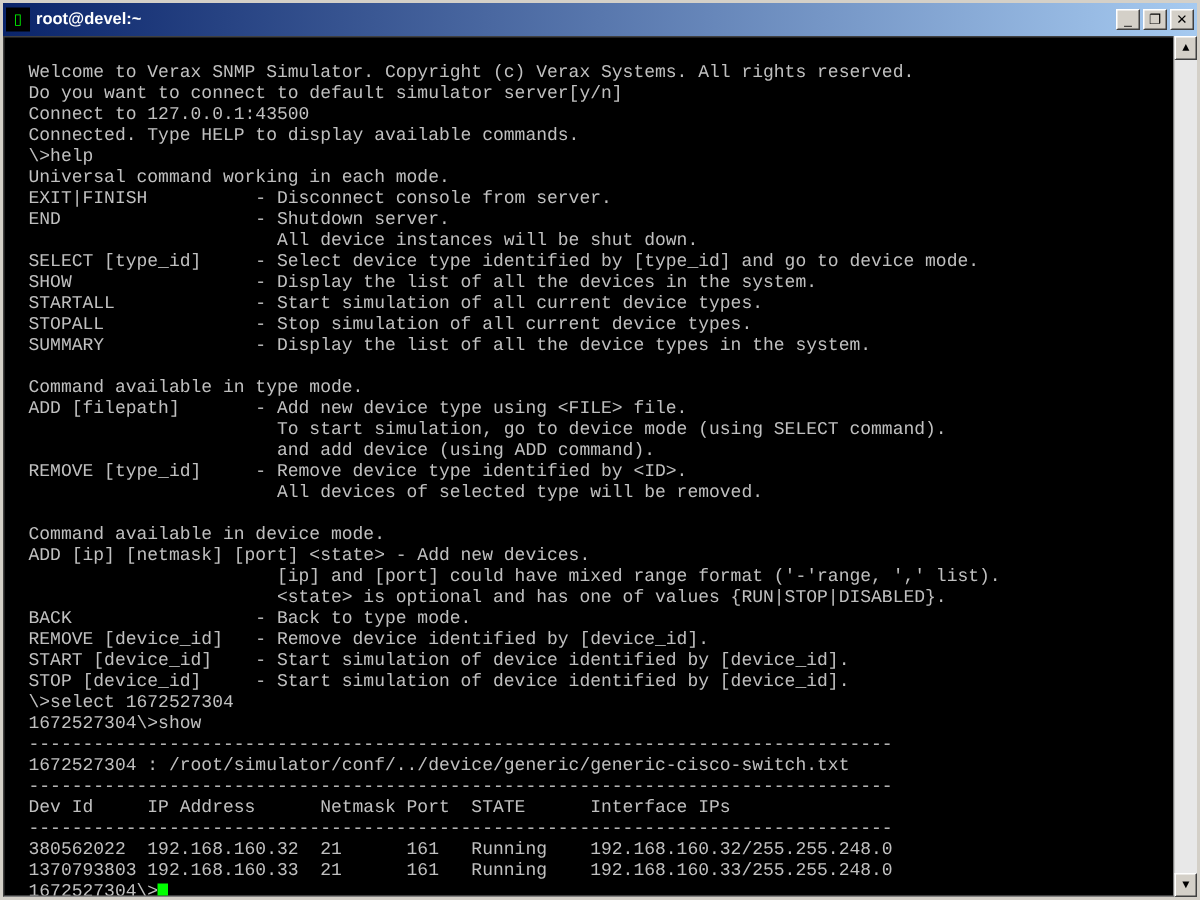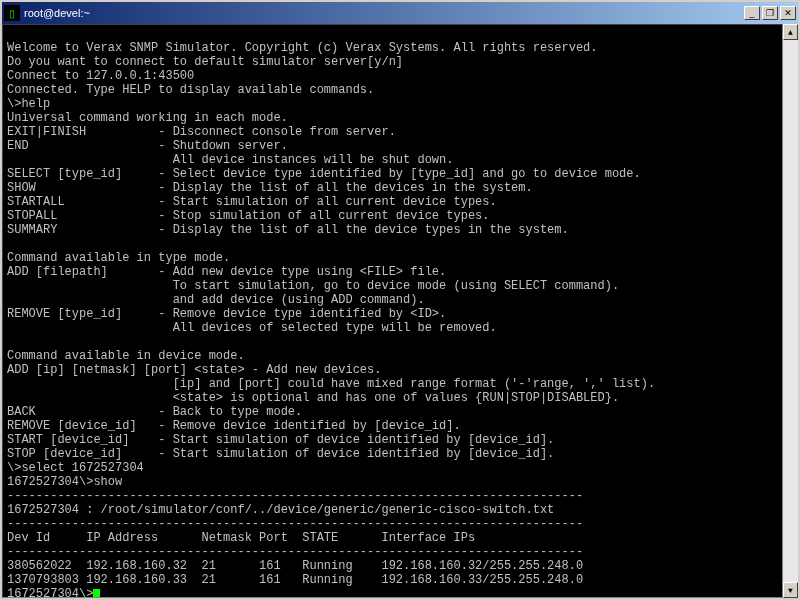--- a/index.html
+++ b/index.html
@@ -29,39 +29,39 @@
     font-size: 11px;
   }
   .titlebar .icon {
     width: 16px; height: 16px;
     display: inline-flex; align-items: center; justify-content: center;
     margin-right: 4px;
     background: #000;
     color: #0f0;
     font-size: 10px;
   }
-  .titlebar .title { flex: 1; font-weight: normal; }
+  .titlebar .title { flex: 1; font-weight: bold; }
   .titlebar .buttons { display: flex; gap: 2px; }
   .titlebar .btn {
     width: 16px; height: 14px;
     background: #d4d0c8;
     border: 1px solid #fff;
     border-right-color: #404040;
     border-bottom-color: #404040;
     display: flex; align-items: center; justify-content: center;
     font-family: Tahoma, sans-serif;
     font-size: 9px;
     color: #000;
     cursor: pointer;
   }
   .terminal {
     flex: 1;
     background: #000;
     color: #c0c0c0;
-    padding: 2px 4px;
+    padding: 2px 16px;
     overflow: hidden;
     white-space: pre;
     line-height: 14px;
     border: 1px solid #808080;
     border-top-color: #404040;
     border-left-color: #404040;
   }
   .terminal .cursor {
     background: #00ff00;
     color: #00ff00;

